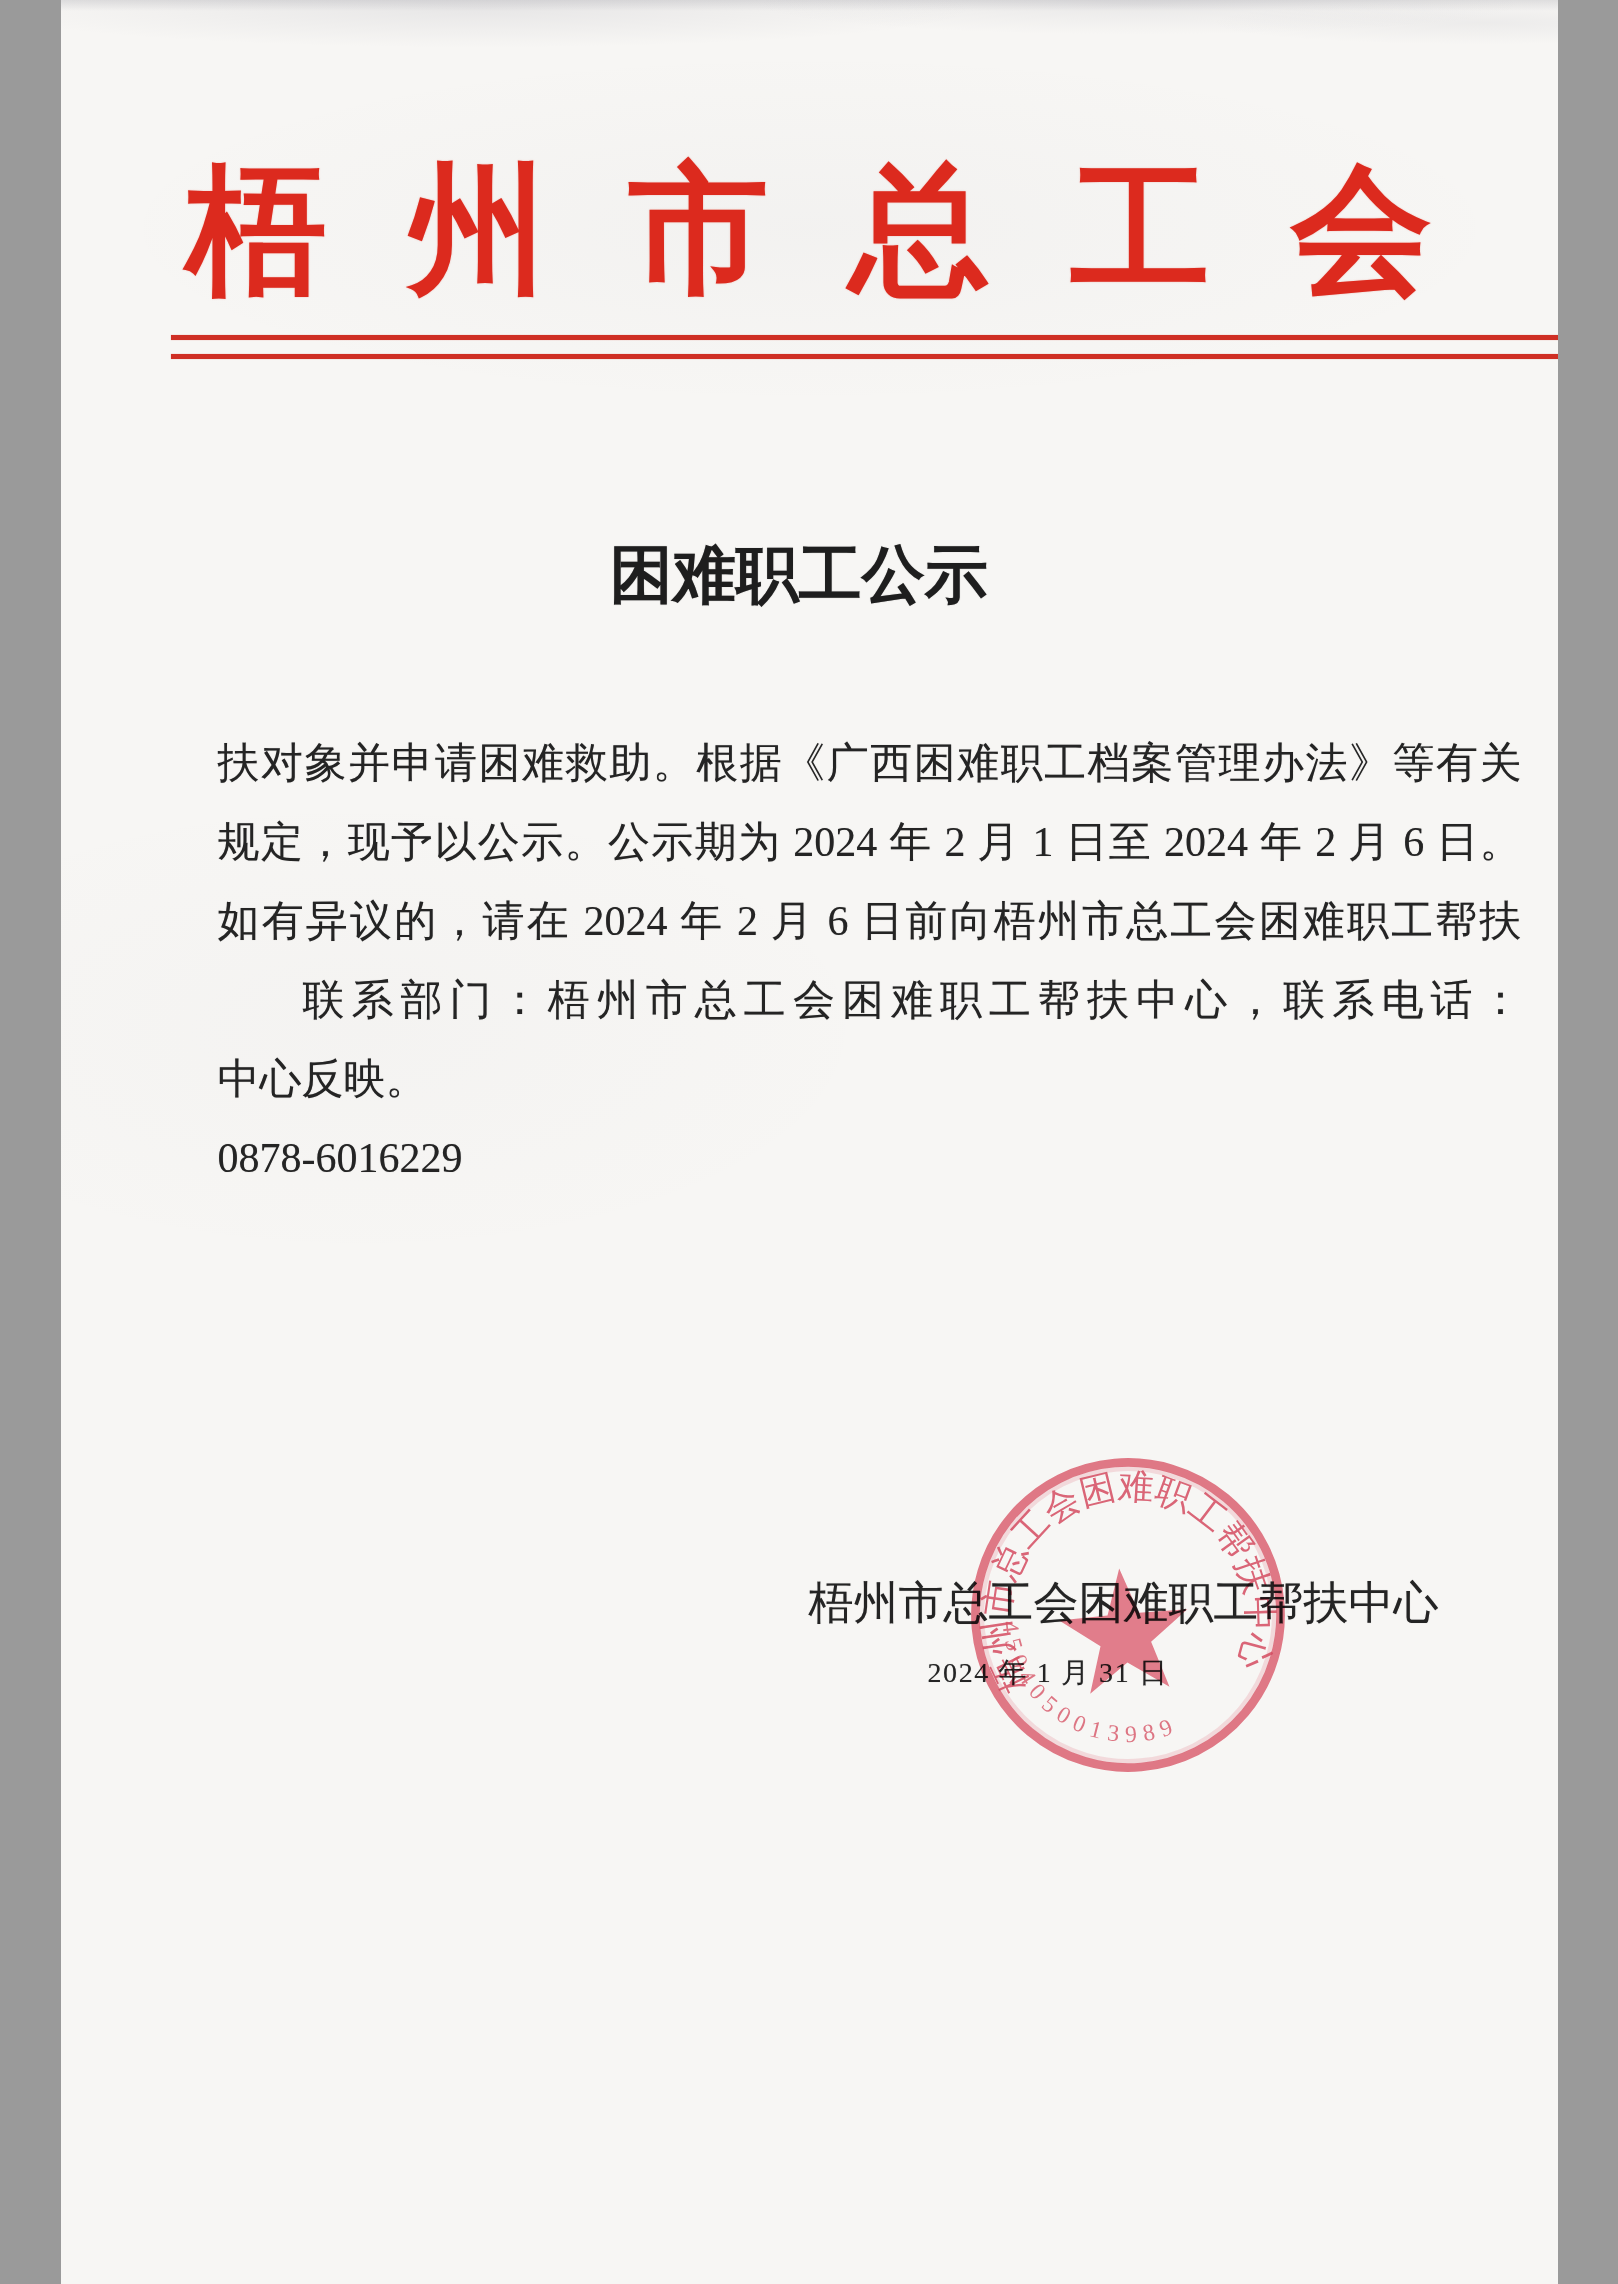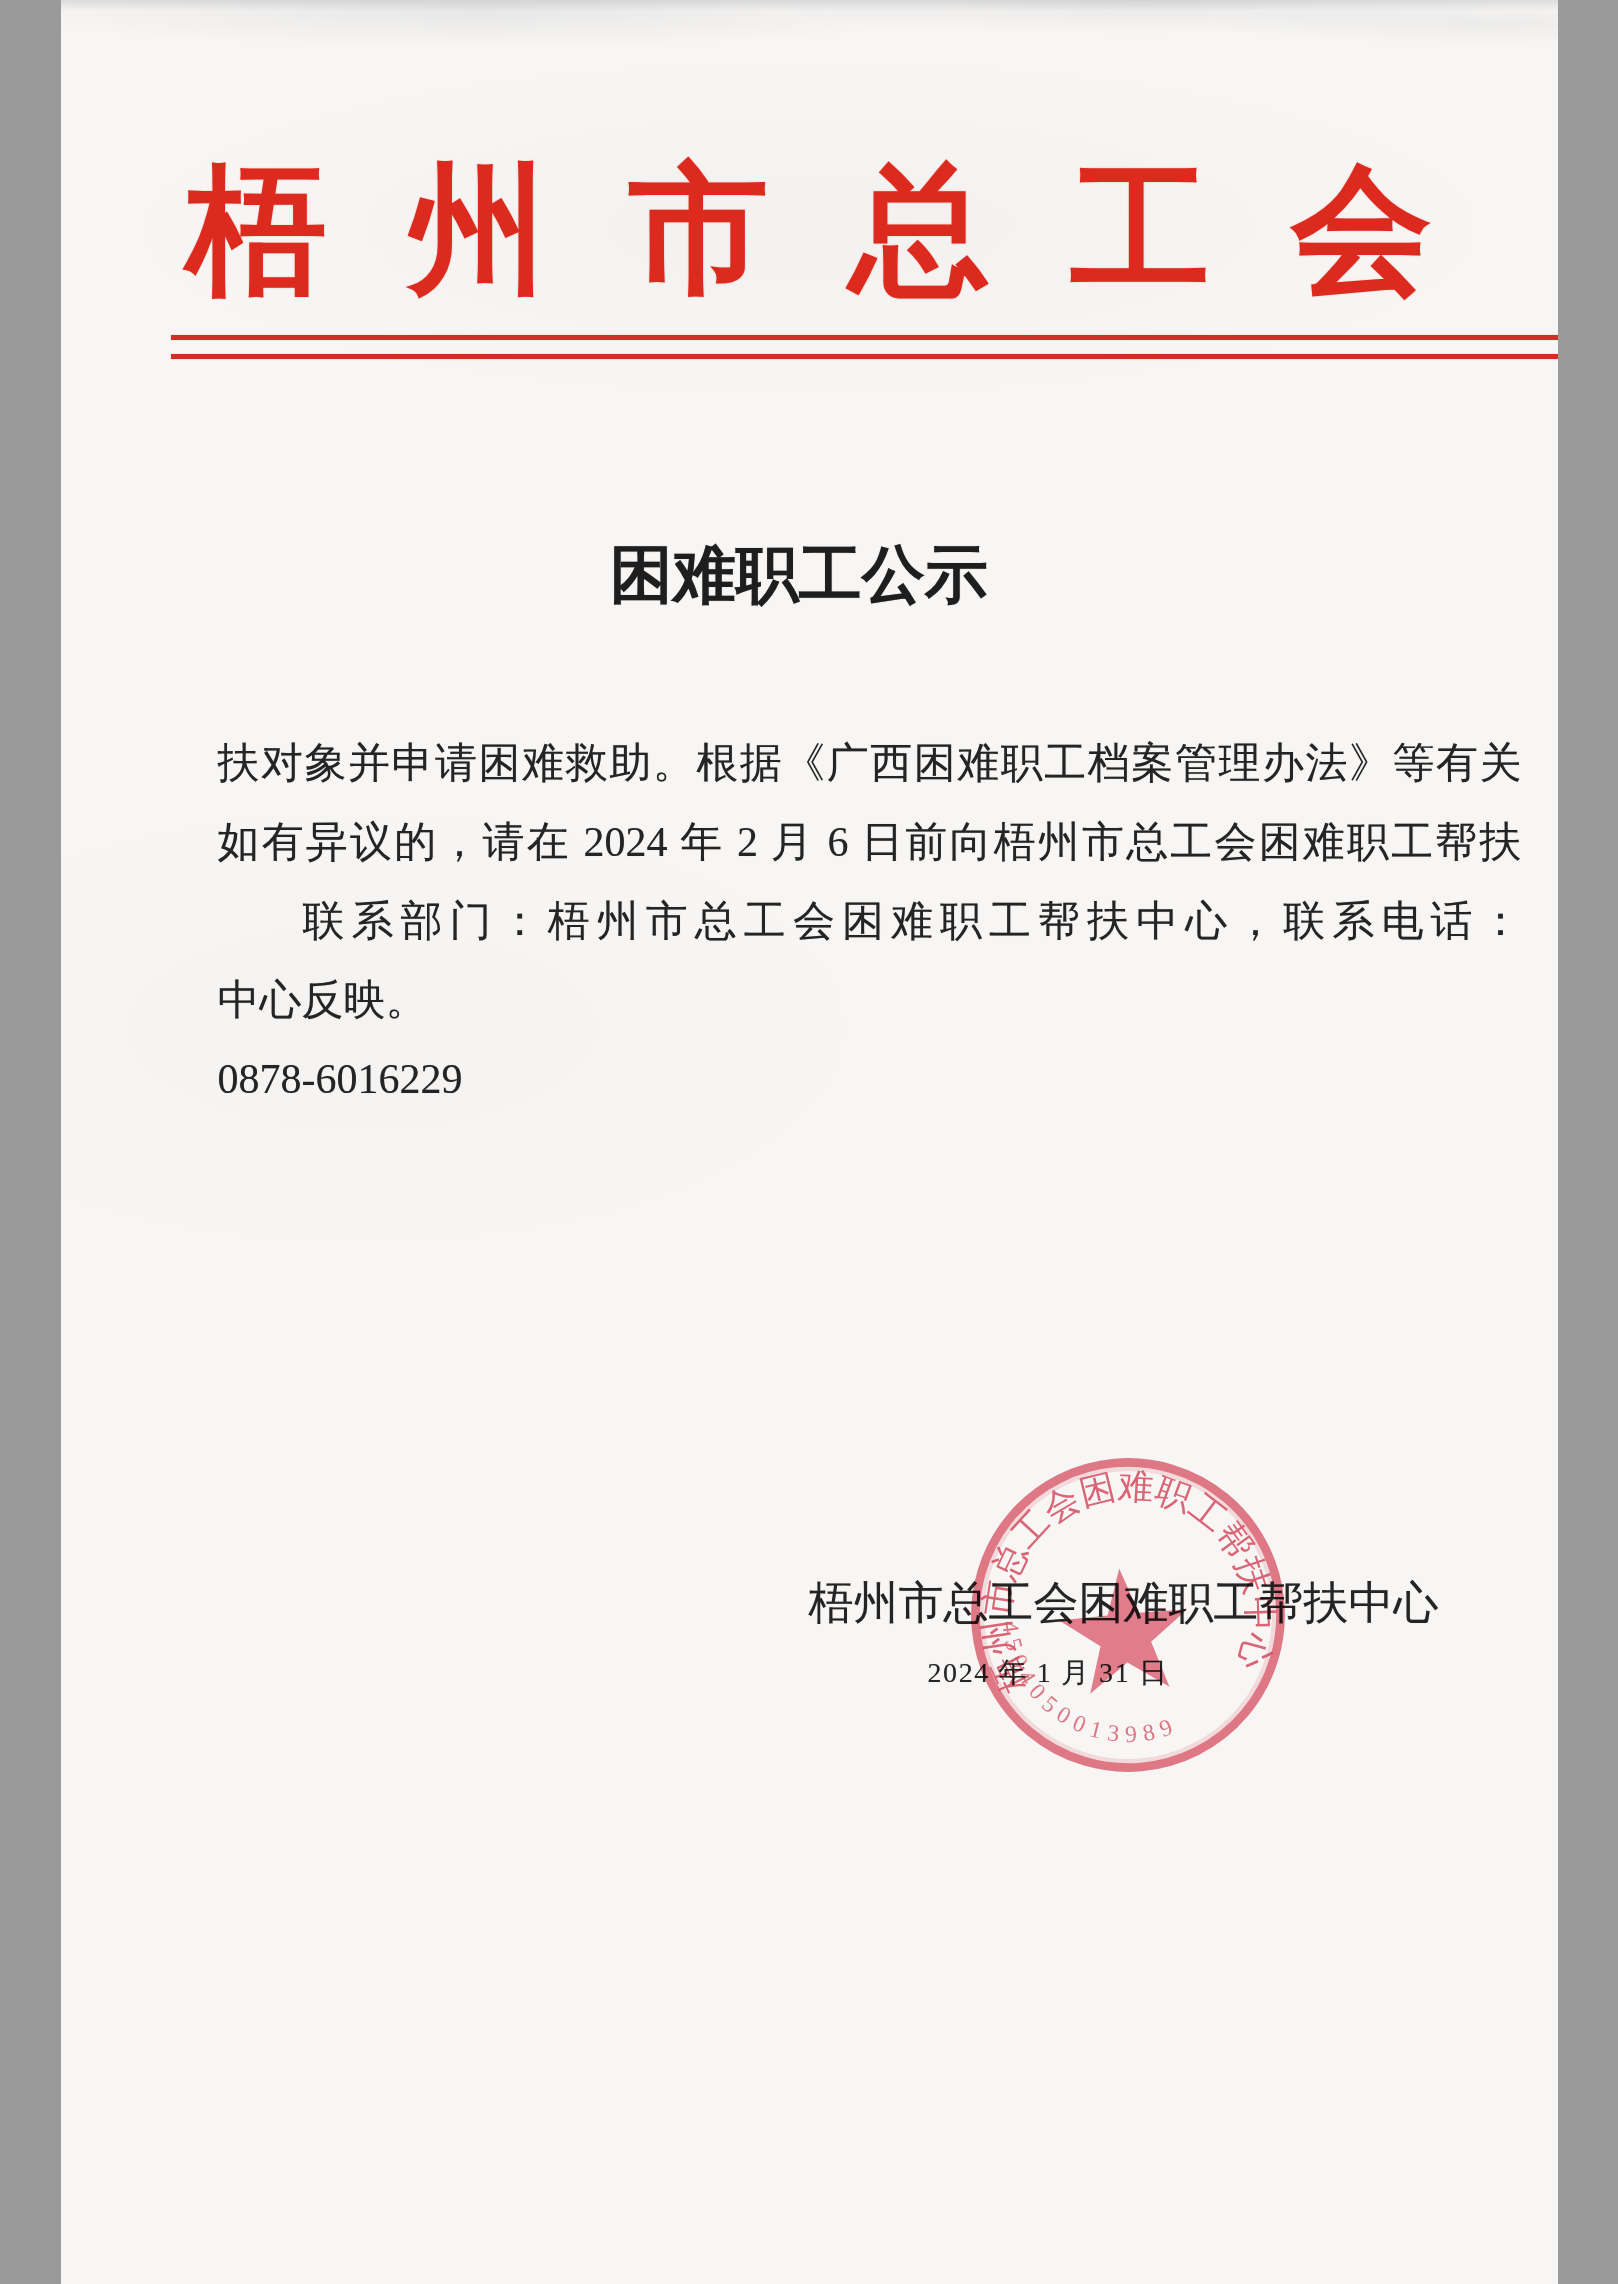--- a/index.html
+++ b/index.html
@@ -126,20 +126,21 @@
 <div class="page">
 
   <div class="org-title">梧州市总工会</div>
   <div class="rule rule-top"></div>
   <div class="rule rule-bottom"></div>
 
   <div class="doc-title">困难职工公示</div>
 
   <div class="body-block">
     <div class="line just">扶对象并申请困难救助。根据《广西困难职工档案管理办法》等有关</div>
+    <div class="line just">规定，现予以公示。公示期为 2024 年 2 月 1 日至 2024 年 2 月 6 日。</div>
     <div class="line just">如有异议的，请在 2024 年 2 月 6 日前向梧州市总工会困难职工帮扶</div>
     <div class="line just ind">联系部门：梧州市总工会困难职工帮扶中心，联系电话：</div>
     <div class="line">中心反映。</div>
     <div class="line">0878-6016229</div>
   </div>
 
   <div class="sig-org">梧州市总工会困难职工帮扶中心</div>
   <div class="sig-date">2024 年 1 月 31 日</div>
 
   <svg class="seal" viewBox="0 0 412 412">

